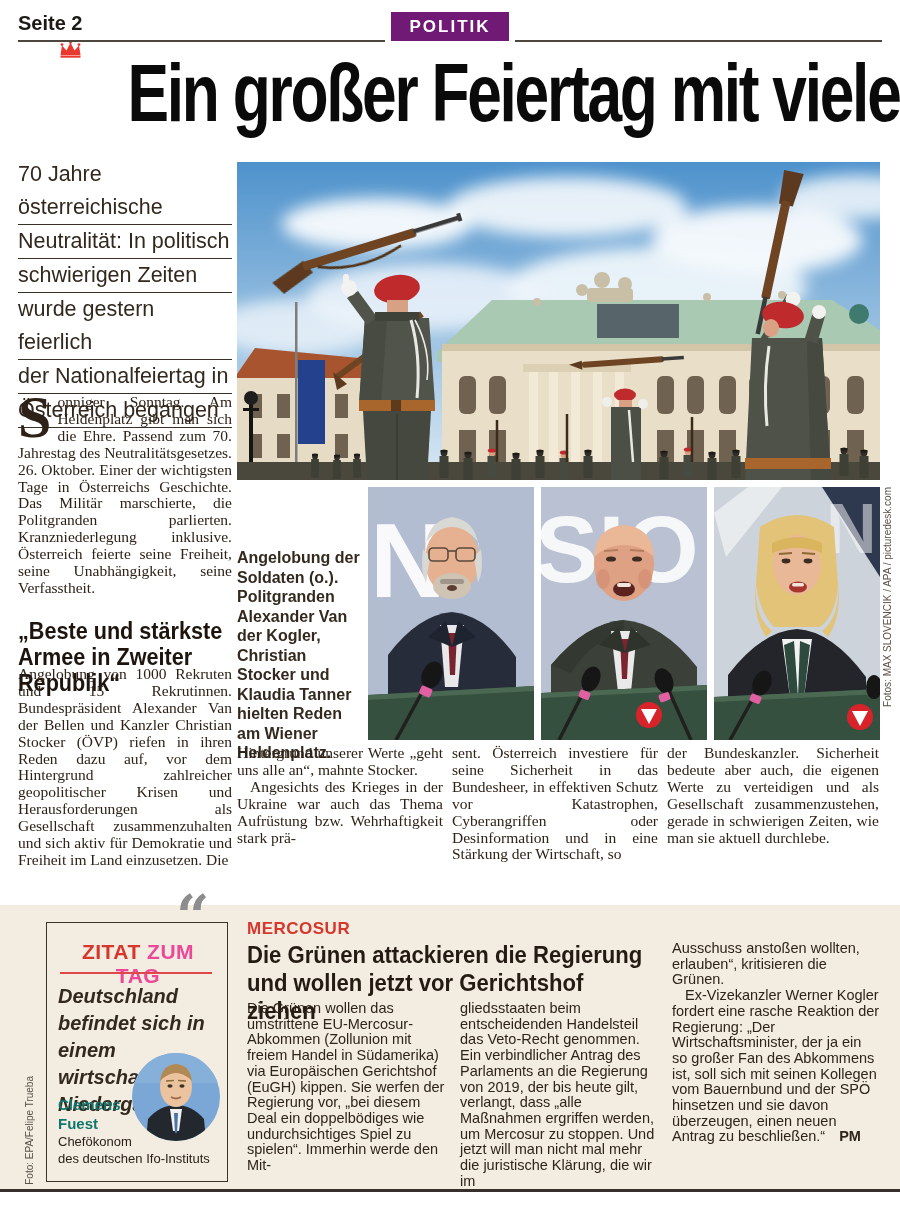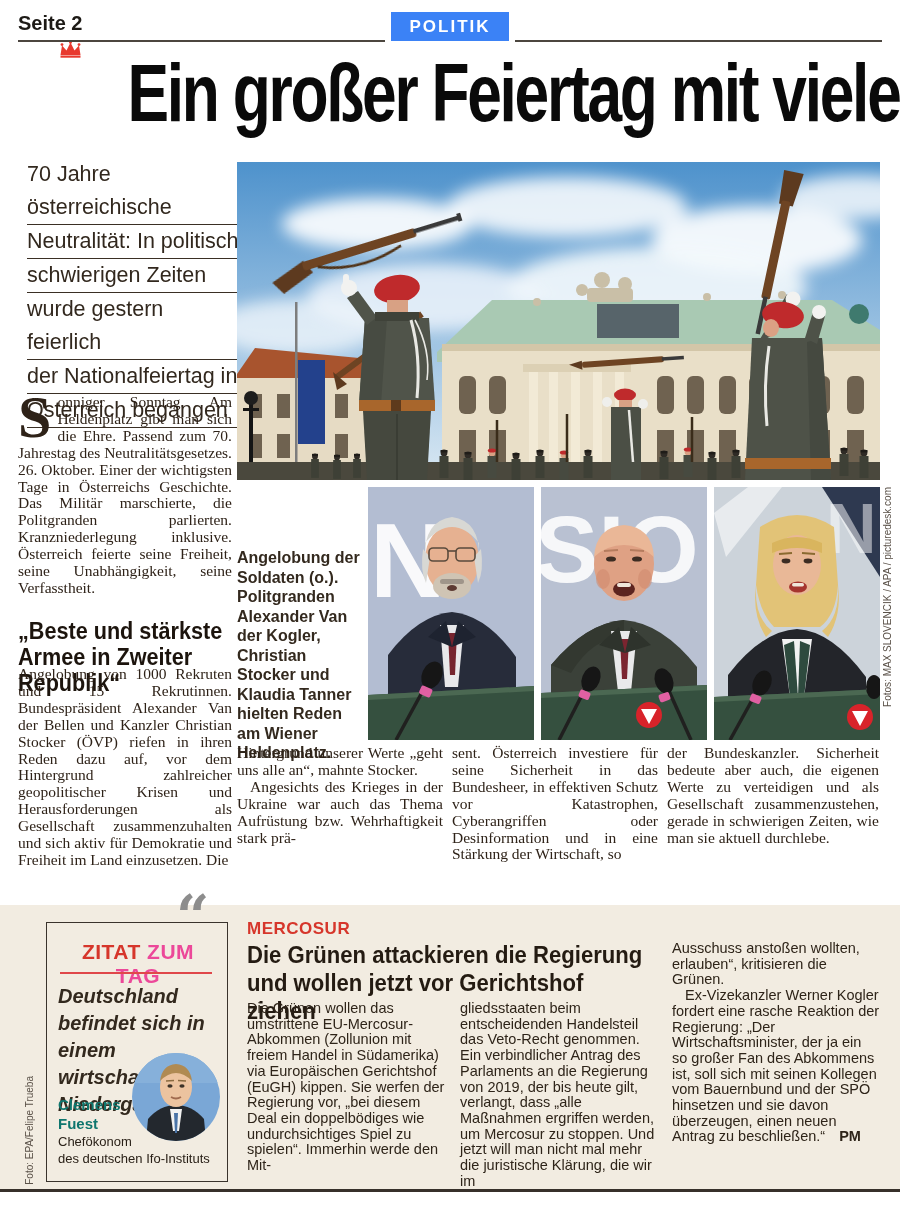--- a/index.html
+++ b/index.html
@@ -3,31 +3,31 @@
 <meta charset="utf-8">
 <style>
   html,body{margin:0;padding:0;background:#ffffff;}
   .page{position:relative;width:900px;height:1209px;background:#fff;overflow:hidden;
         font-family:"Liberation Sans",sans-serif;color:#2e2419;}
   .abs{position:absolute;}
 
   
   .page-label{left:18px;top:12px;font-size:20px;font-weight:bold;color:#1d1a16;display:flex;align-items:flex-end;gap:6px;flex-direction:column;}
   .rule{height:0;border-top:2px solid #4c463f;}
-  .politik-box{left:391px;top:12px;width:118px;height:29px;background:#3b82f6;color:#fff;
+  .politik-box{left:391px;top:12px;width:118px;height:29px;background:#701a75;color:#fff;
                display:flex;align-items:center;justify-content:center;font-size:17px;font-weight:bold;letter-spacing:2px;}
   .date-label{right:18px;top:12px;font-size:20px;font-weight:bold;color:#1d1a16;}
 
   
   .headline{left:0;top:50px;width:900px;text-align:center;font-size:82px;line-height:1.06;
             font-weight:bold;color:#0a0a0a;white-space:nowrap;}
   .cond{display:inline-block;transform:scaleX(0.76);transform-origin:center;letter-spacing:-3px;}
 
   
-  .lede{left:18px;top:158px;width:214px;font-size:21.5px;line-height:33px;font-weight:500;color:#32281e;margin-left:9px;}
+  .lede{left:18px;top:158px;width:214px;font-size:21.5px;line-height:33px;font-weight:500;color:#32281e;}
   .lede div{border-bottom:1.5px solid #3a2f24;}
   .serifbody{font-family:"Liberation Serif",serif;font-size:15.5px;line-height:16.9px;text-align:justify;color:#2e2218;}
   .art1{left:18px;top:394px;width:214px;}
   .dropcap{float:left;font-family:"Liberation Serif",serif;font-weight:bold;font-size:60px;line-height:47px;
            padding-right:6px;color:#2e2218;}
   .subhead{left:18px;top:618px;width:230px;font-size:23px;line-height:26px;font-weight:bold;color:#1c140d;}
   .cond2{display:inline-block;transform:scaleX(0.94);transform-origin:left;}
   .art2{left:18px;top:666px;width:214px;}
 
   

